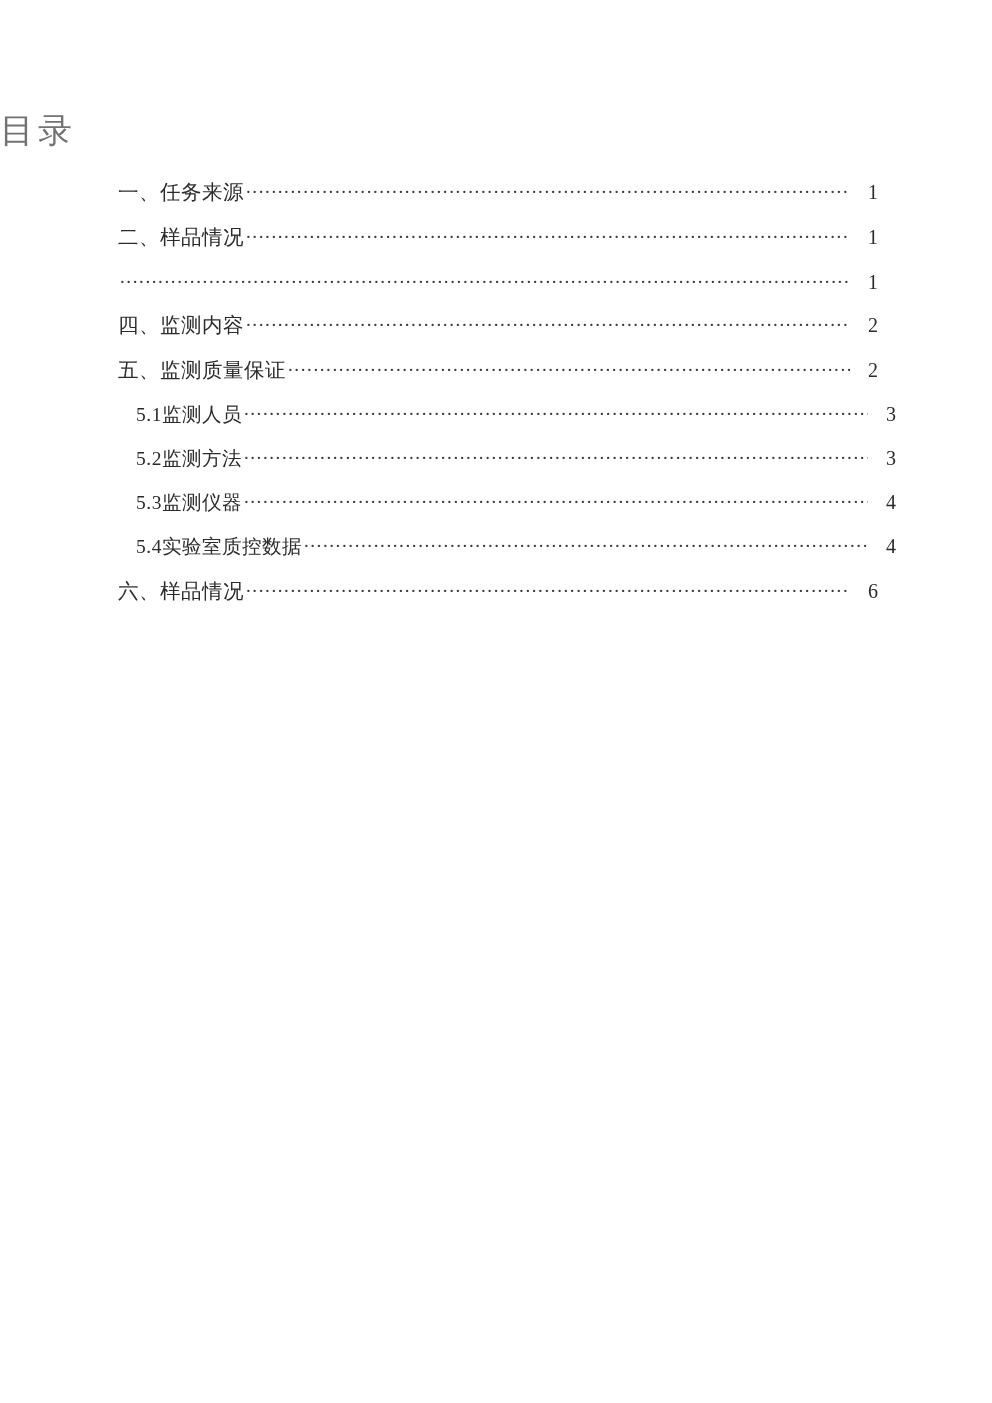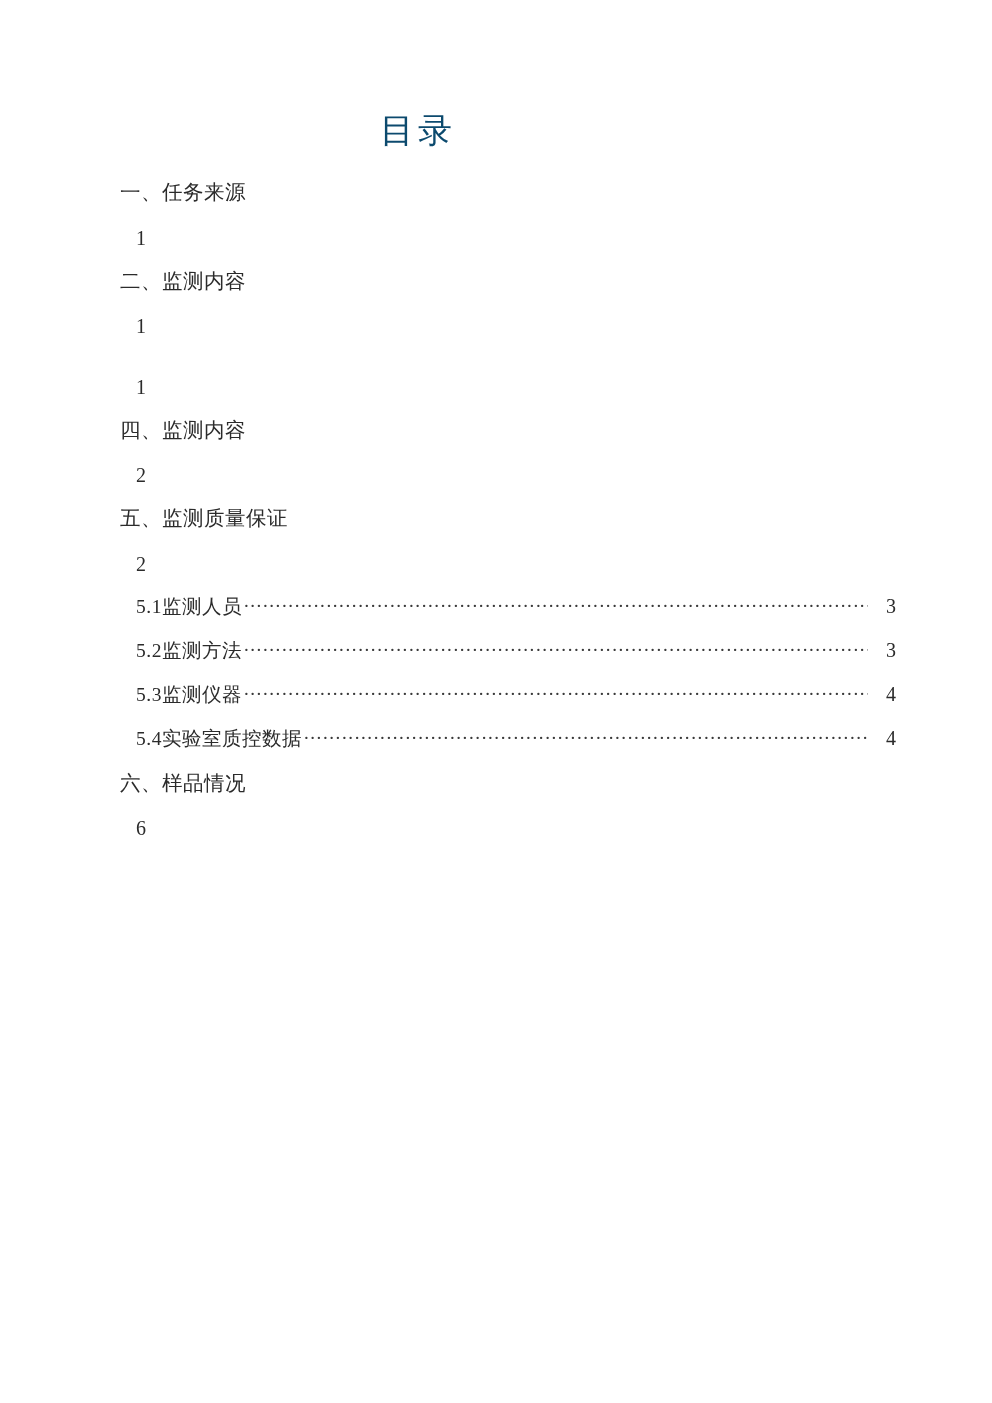--- a/index.html
+++ b/index.html
@@ -19,45 +19,43 @@
     width: 992px;
     height: 1403px;
     background: #ffffff;
     box-sizing: border-box;
   }
   .toc-title {
     position: absolute;
     top: 108px;
     left: 0;
     width: 836px;
-    text-align: center;
     font-size: 34px;
     font-family: "Liberation Serif", "DejaVu Serif", serif;
     letter-spacing: 4px;
-    color: #0c4a6e;
+    color: #737373;
   }
   .toc-list {
     position: absolute;
     top: 178px;
     left: 118px;
     width: 760px;
   }
   .toc-entry {
     display: flex;
     align-items: baseline;
     width: 100%;
     font-size: 20px;
     color: #2b2b2b;
     margin-bottom: 17px;
     white-space: nowrap;
   }
   .toc-entry.level-1 {
     padding-left: 0;
     font-size: 20.5px;
-    flex-direction: column;
   }
   .toc-entry.level-2 {
     padding-left: 18px;
     font-size: 19.5px;
   }
   .toc-label {
     flex: 0 0 auto;
     letter-spacing: 0.5px;
   }
   .toc-dots {
@@ -95,21 +93,21 @@
 
   <div class="toc-list">
 
     <div class="toc-entry level-1">
       <span class="toc-label">一、任务来源</span>
       <span class="toc-dots"></span>
       <span class="toc-page">1</span>
     </div>
 
     <div class="toc-entry level-1">
-      <span class="toc-label">二、监测内容</span>
+      <span class="toc-label">二、样品情况</span>
       <span class="toc-dots"></span>
       <span class="toc-page">1</span>
     </div>
 
     <div class="toc-entry level-1">
       <span class="toc-dots"></span>
       <span class="toc-page">1</span>
     </div>
 
     <div class="toc-entry level-1">

